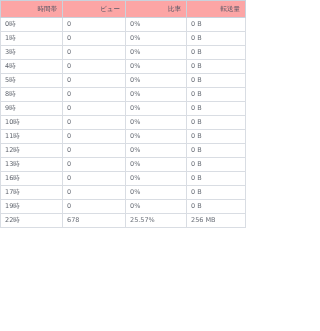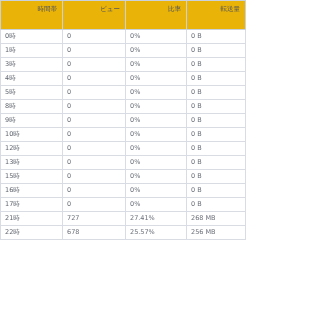--- a/index.html
+++ b/index.html
@@ -32,24 +32,24 @@
     font-size: 6.5px;
     line-height: 1;
   }
 
   table.stats-table col.col-hour    { width: 62px; }
   table.stats-table col.col-views   { width: 63px; }
   table.stats-table col.col-ratio   { width: 61px; }
   table.stats-table col.col-traffic { width: 59px; }
 
   thead th {
-    background: #eab308;
+    background: #fca5a5;
     border: 1px solid #c9d2dc;
     height: 16px;
-    padding: 0 5px 12px 4px;
+    padding: 0 5px 0 4px;
     font-weight: normal;
     font-size: 6.5px;
     color: #4a5160;
     text-align: right;
     vertical-align: middle;
     white-space: nowrap;
     overflow: hidden;
   }
 
   tbody td {
@@ -131,54 +131,54 @@
           <td class="cell-ratio">0%</td>
           <td class="cell-traffic">0 B</td>
         </tr>
         <tr>
           <td class="cell-hour">10時</td>
           <td class="cell-views">0</td>
           <td class="cell-ratio">0%</td>
           <td class="cell-traffic">0 B</td>
         </tr>
         <tr>
+          <td class="cell-hour">11時</td>
+          <td class="cell-views">0</td>
+          <td class="cell-ratio">0%</td>
+          <td class="cell-traffic">0 B</td>
+        </tr>
+        <tr>
           <td class="cell-hour">12時</td>
           <td class="cell-views">0</td>
           <td class="cell-ratio">0%</td>
           <td class="cell-traffic">0 B</td>
         </tr>
         <tr>
           <td class="cell-hour">13時</td>
-          <td class="cell-views">0</td>
-          <td class="cell-ratio">0%</td>
-          <td class="cell-traffic">0 B</td>
-        </tr>
-        <tr>
-          <td class="cell-hour">15時</td>
           <td class="cell-views">0</td>
           <td class="cell-ratio">0%</td>
           <td class="cell-traffic">0 B</td>
         </tr>
         <tr>
           <td class="cell-hour">16時</td>
           <td class="cell-views">0</td>
           <td class="cell-ratio">0%</td>
           <td class="cell-traffic">0 B</td>
         </tr>
         <tr>
           <td class="cell-hour">17時</td>
           <td class="cell-views">0</td>
           <td class="cell-ratio">0%</td>
           <td class="cell-traffic">0 B</td>
         </tr>
         <tr>
-          <td class="cell-hour">21時</td>
-          <td class="cell-views">727</td>
-          <td class="cell-ratio">27.41%</td>
-          <td class="cell-traffic">268 MB</td>
+          <td class="cell-hour">19時</td>
+          <td class="cell-views">0</td>
+          <td class="cell-ratio">0%</td>
+          <td class="cell-traffic">0 B</td>
         </tr>
         <tr>
           <td class="cell-hour">22時</td>
           <td class="cell-views">678</td>
           <td class="cell-ratio">25.57%</td>
           <td class="cell-traffic">256 MB</td>
         </tr>
       </tbody>
   </table>
 </div>

